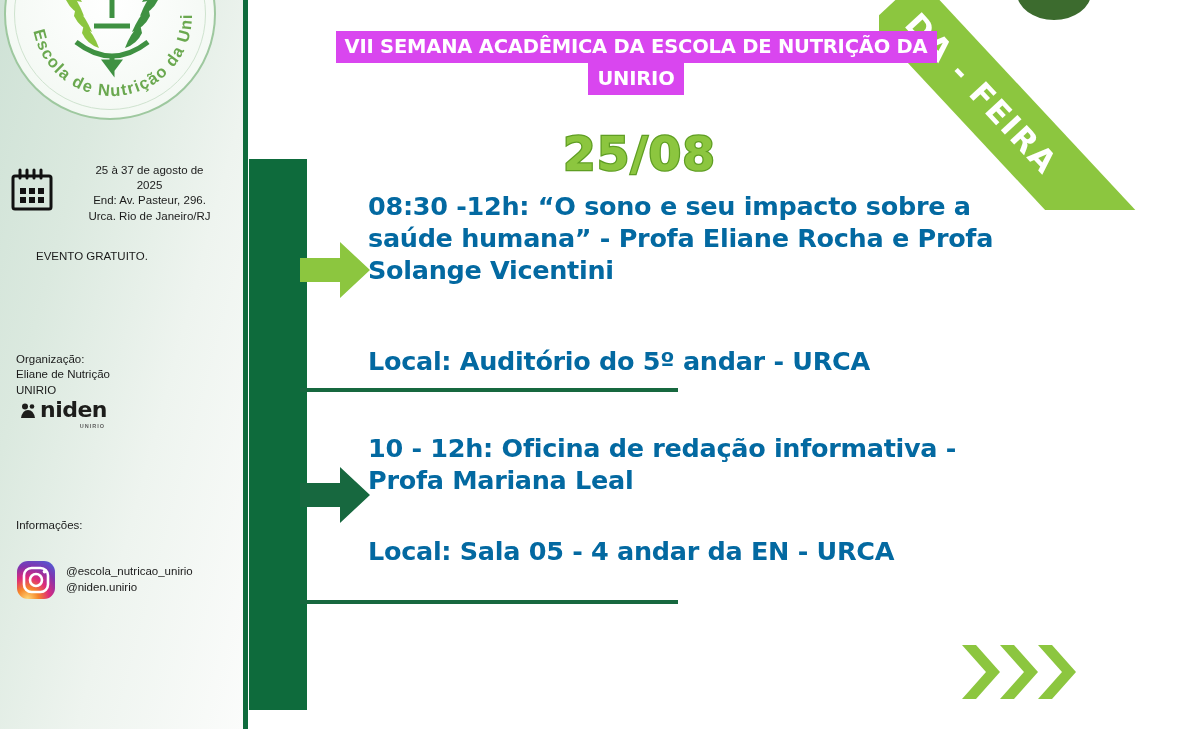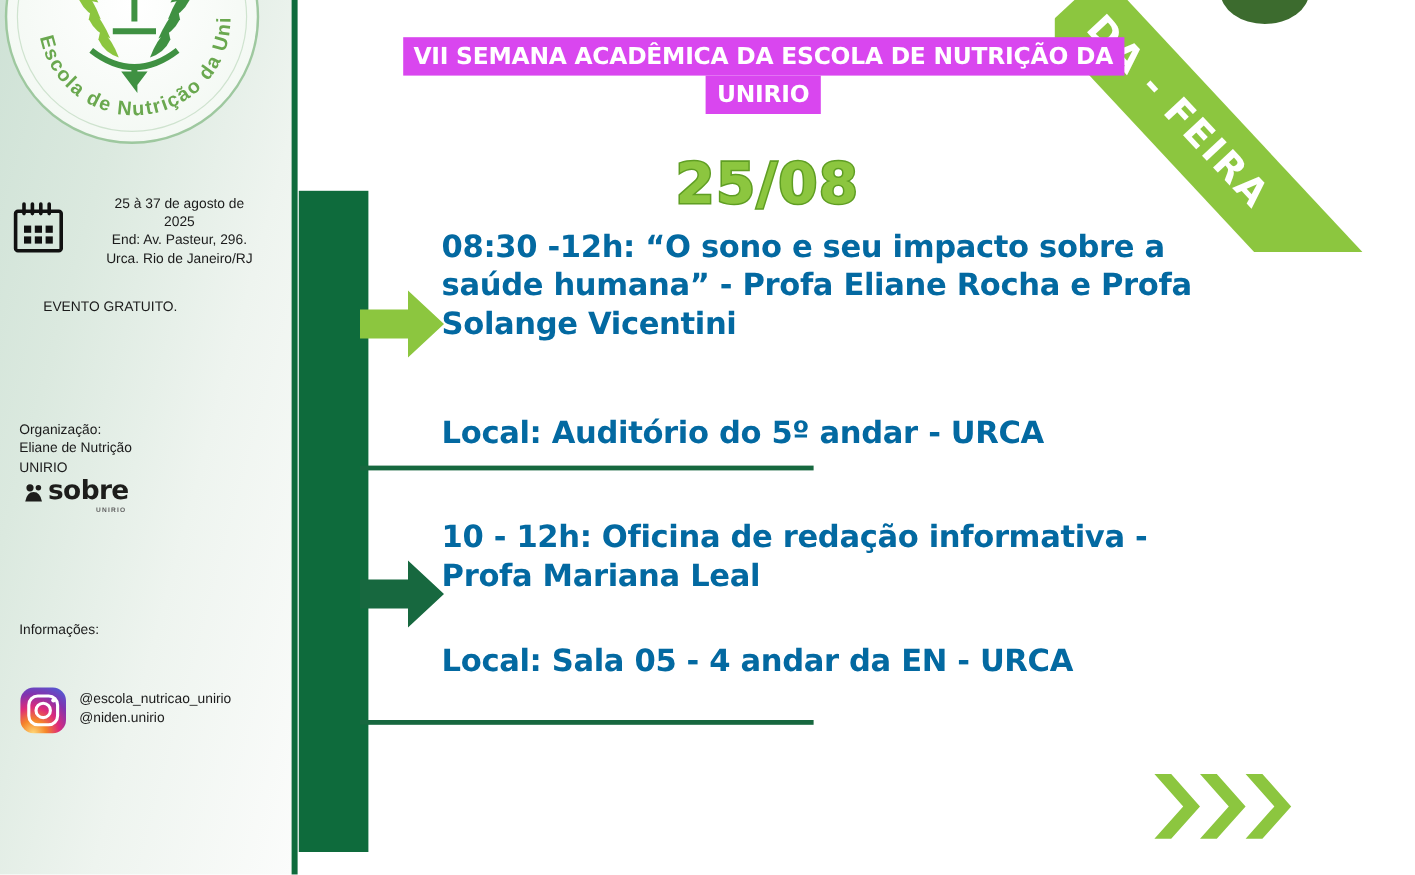--- a/index.html
+++ b/index.html
@@ -69,21 +69,21 @@
   .niden-text {
     font-size:22px; font-weight:bold; letter-spacing:-0.5px;
     color:#1d1d1b; line-height:1; font-family:"DejaVu Sans", sans-serif;
   }
   .niden-sub {
     position:absolute; right:2px; bottom:-8px;
     font-size:5.5px; letter-spacing:1px; color:#5f5f5f; font-weight:bold;
   }
 
   
-  .ig-row { position:absolute; left:16px; top:572px; display:flex; align-items:center; gap:10px; }
+  .ig-row { position:absolute; left:16px; top:560px; display:flex; align-items:center; gap:10px; }
   .ig-icon { width:40px; height:40px; flex:0 0 auto; }
   .ig-handles { font-size:11.5px; line-height:1.38; color:#1b1b1b; }
 
   
   .vbar {
     position:absolute; left:249px; top:159px;
     width:58px; height:551px;
     background:#0e6b3c;
   }
 
@@ -248,21 +248,21 @@
         <div>UNIRIO</div>
       </div>
 
       <div class="niden">
         <svg class="niden-mark" viewBox="0 0 17 17">
           <circle cx="5" cy="4.5" r="3" fill="#1d1d1b"></circle>
           <circle cx="12" cy="4.5" r="2.3" fill="#1d1d1b"></circle>
           <path d="M1 16 q1.5 -8 7 -8 q5.5 0 7 8 z" fill="#1d1d1b"></path>
         </svg>
         <div class="niden-word">
-          <div class="niden-text">sobre</div>
+          <div class="niden-text">niden</div>
           <div class="niden-sub">UNIRIO</div>
         </div>
       </div>
 
       <div class="side-block" id="blk-info">Informações:</div>
 
       <div class="ig-row">
         <svg class="ig-icon" viewBox="0 0 40 40">
           <defs>
             <radialGradient id="iggrad" cx="28%" cy="100%" r="115%">

